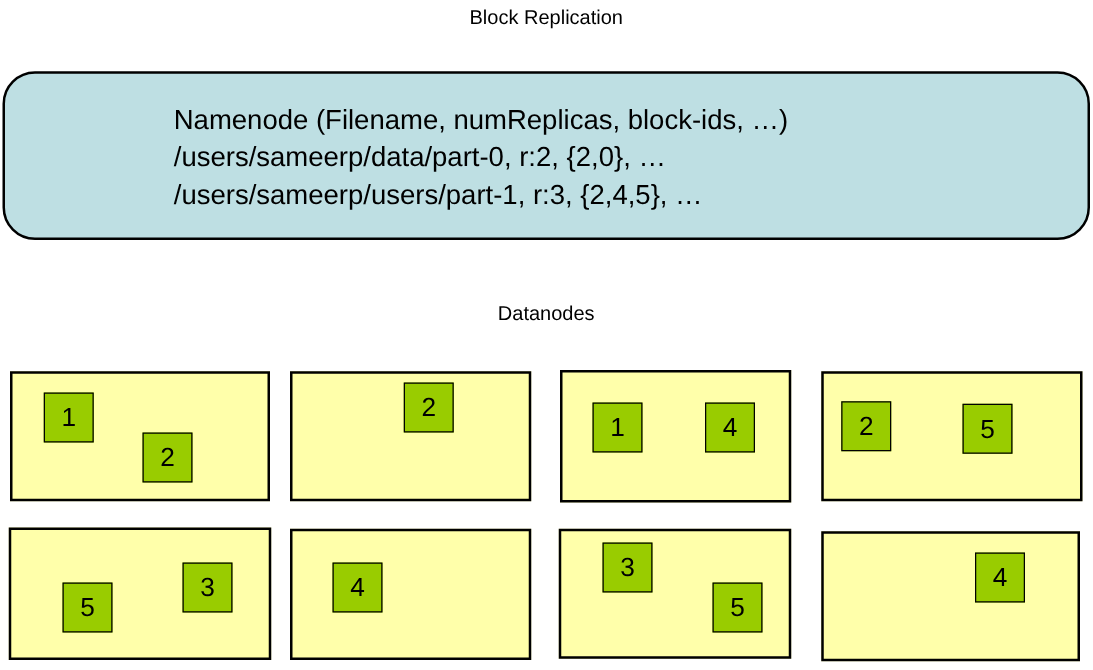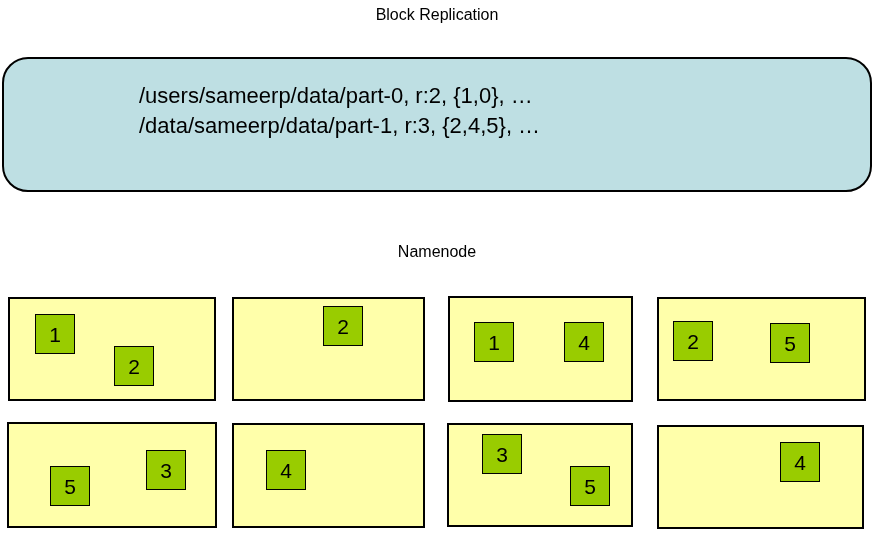--- a/index.html
+++ b/index.html
@@ -64,26 +64,27 @@
 </style>
 </head>
 <body>
 
 <div id="canvas">
 
   <div id="title" class="heading">Block Replication</div>
 
   <div id="namenode-box">
     <div id="namenode-text">
-      <div>/users/sameerp/data/part-0, r:2, {1,0}, …</div>
-      <div>/data/sameerp/data/part-1, r:3, {2,4,5}, …</div>
+      <div>Namenode (Filename, numReplicas, block-ids, …)</div>
+      <div>/users/sameerp/data/part-0, r:2, {2,0}, …</div>
+      <div>/users/sameerp/users/part-1, r:3, {2,4,5}, …</div>
     </div>
   </div>
 
-  <div id="datanodes-heading" class="heading">Namenode</div>
+  <div id="datanodes-heading" class="heading">Datanodes</div>
 
   <div id="datanodes-layer">
       <div class="datanode" style="left: 8px; top: 297px; width: 208px; height: 104px;">
         <div class="block" style="left: 25px; top: 15px;">1</div>
         <div class="block" style="left: 104px; top: 47px;">2</div>
       </div>
       <div class="datanode" style="left: 232px; top: 297px; width: 193px; height: 104px;">
         <div class="block" style="left: 89px; top: 7px;">2</div>
       </div>
       <div class="datanode" style="left: 448px; top: 296px; width: 185px; height: 106px;">

